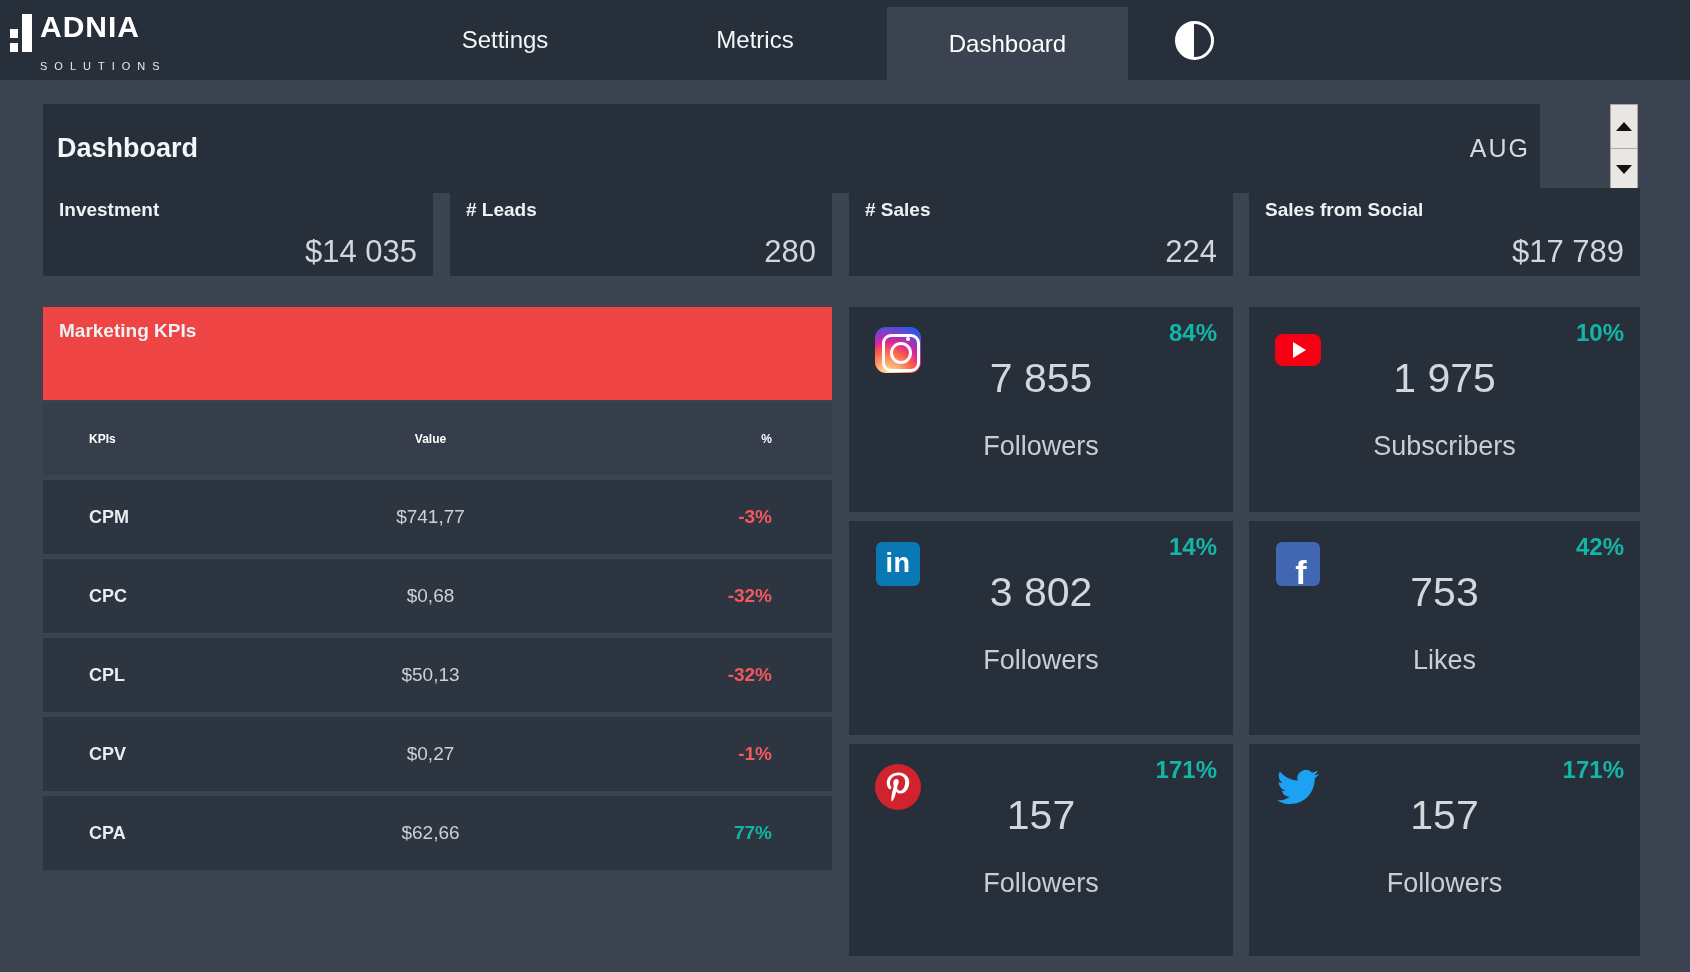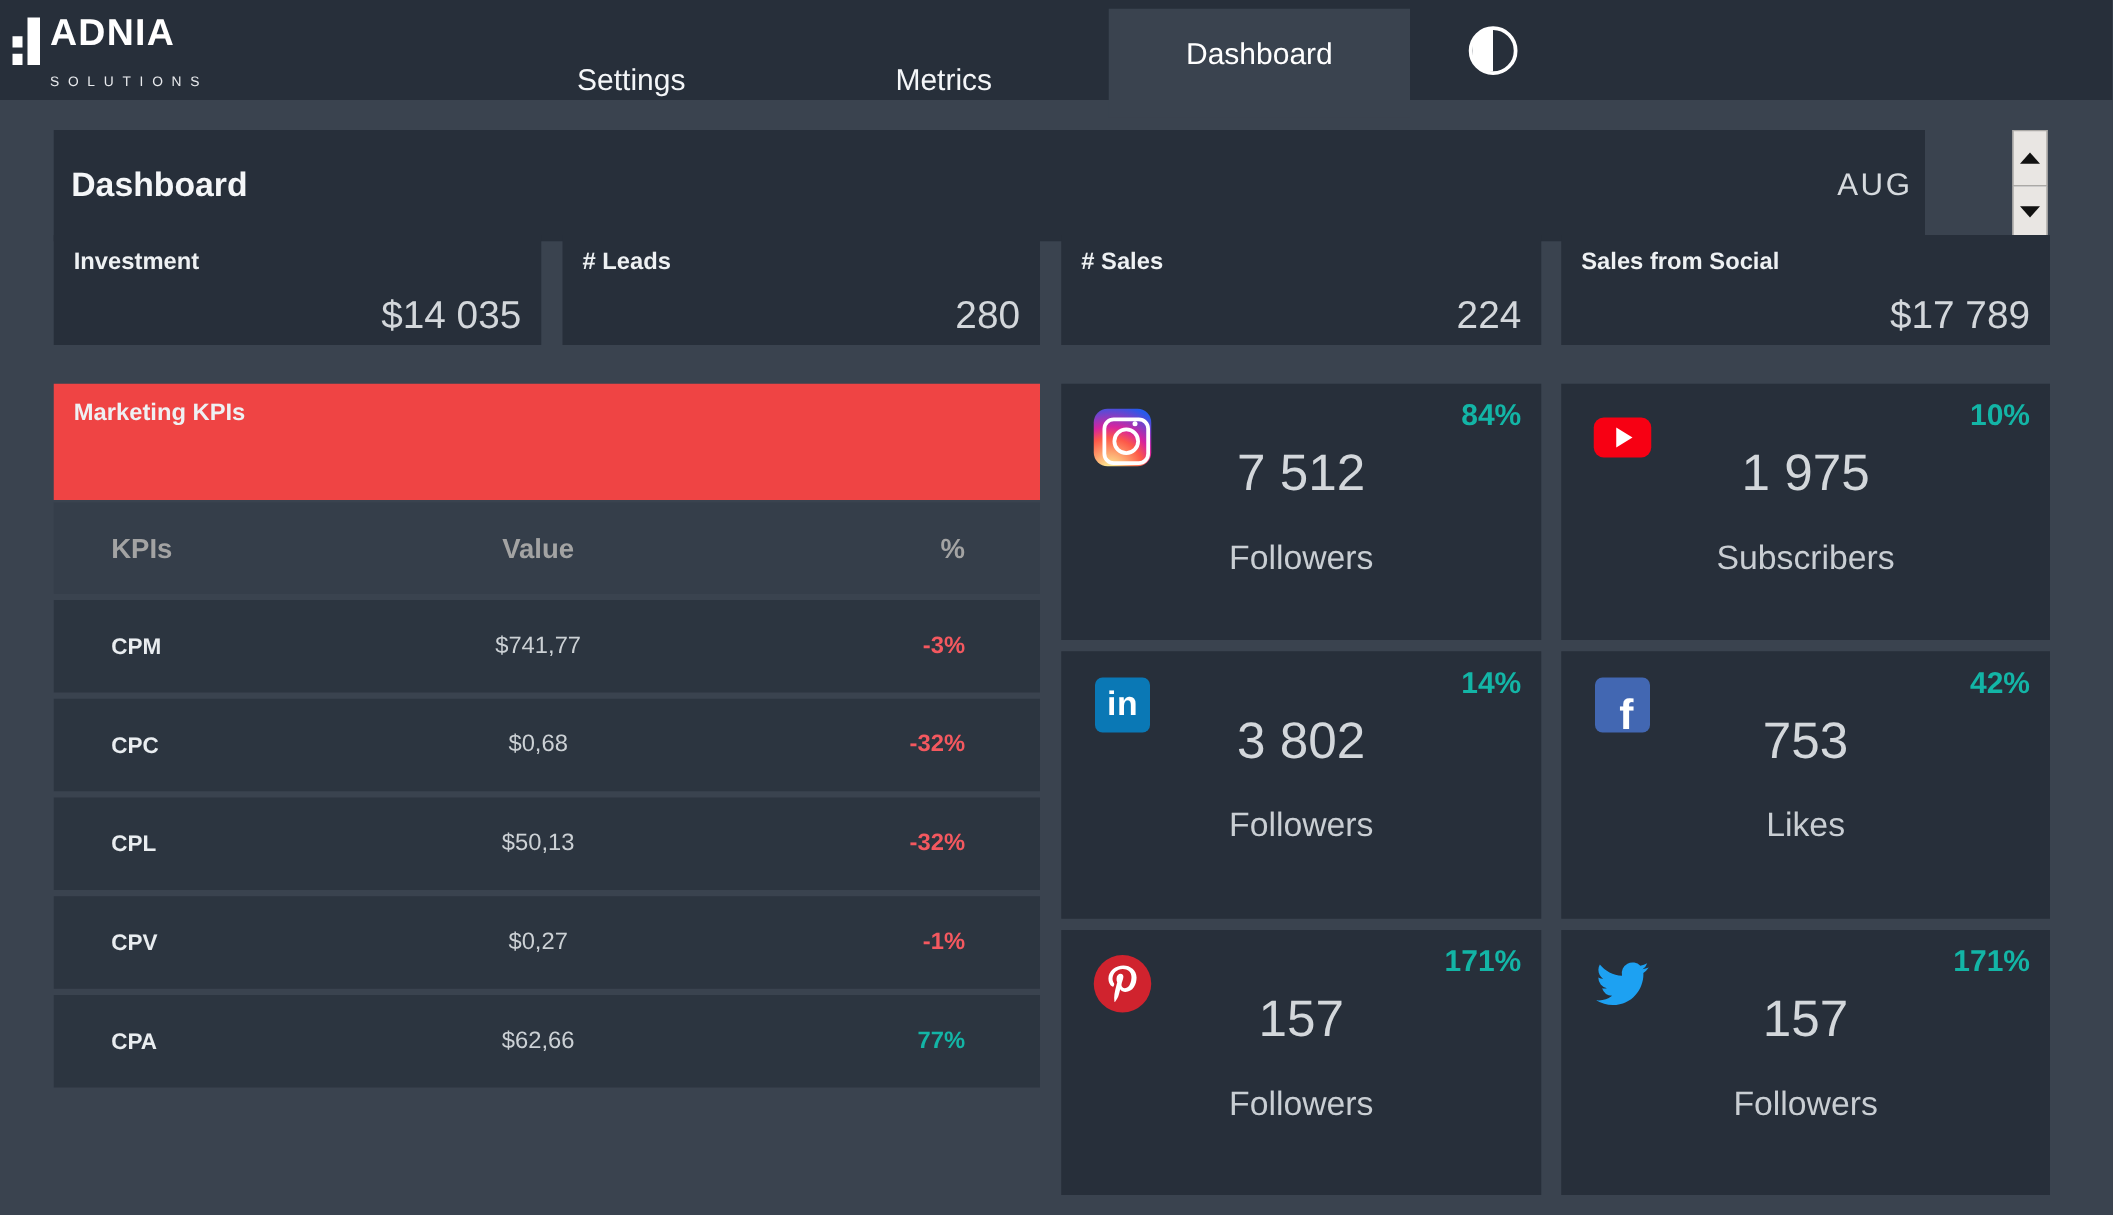--- a/index.html
+++ b/index.html
@@ -11,21 +11,21 @@
   .nav { position:absolute; left:0; top:0; width:1690px; height:80px; background:#272f3a; }
   .logo { position:absolute; left:10px; top:12px; display:flex; align-items:flex-start; }
   .logo-bars { display:flex; align-items:flex-end; height:38px; margin-top:2px; }
   .logo-bars .col-dots { display:flex; flex-direction:column; gap:5px; margin-right:4px; }
   .logo-bars .dot { width:8px; height:9px; background:#fff; }
   .logo-bars .tall { width:10px; height:38px; background:#fff; }
   .logo-text { margin-left:8px; color:#fff; }
   .logo-brand { font-size:30px; font-weight:bold; letter-spacing:1px; line-height:30px; }
   .logo-sub { font-size:11px; letter-spacing:7px; margin-top:18px; color:#e8eaed; }
 
-  .nav-item { position:absolute; top:0; height:80px; width:250px; display:flex; align-items:center; justify-content:center; color:#f4f6f8; font-size:24px; cursor:pointer;margin-top:25px; }
+  .nav-item { position:absolute; top:0; height:80px; width:250px; display:flex; align-items:center; justify-content:center; color:#f4f6f8; font-size:24px; cursor:pointer; }
   .nav-tab-active { position:absolute; left:887px; top:7px; width:241px; height:87px; background:#3a434f; display:flex; align-items:flex-start; justify-content:center; color:#ffffff; font-size:24px; cursor:pointer; }
   .nav-tab-active span { margin-top:23px; }
   .theme-toggle { position:absolute; left:1175px; top:21px; width:39px; height:39px; border-radius:50%; border:3px solid #fff; background:linear-gradient(90deg,#ffffff 0 50%, transparent 50% 100%); cursor:pointer; }
 
   
   .header-card { position:absolute; left:43px; top:104px; width:1497px; height:89px; background:#272f3a; display:flex; align-items:center; justify-content:space-between; padding:0 10px 0 14px; }
   .header-title { font-size:27px; font-weight:bold; color:#f4f6f8; }
   .header-month { font-size:25px; color:#d6dade; letter-spacing:2px; }
 
   .spinner { position:absolute; left:1610px; top:104px; width:28px; height:88px; display:flex; flex-direction:column; }
@@ -42,21 +42,21 @@
   
   .mk-card { position:absolute; left:43px; top:307px; width:789px; height:645px; display:flex; flex-direction:column; }
   .mk-title-block { height:93px; background:#ef4444; }
   .mk-title { margin:13px 0 0 16px; font-size:19px; font-weight:bold; color:#eef1f3; }
   .mk-head { height:73px; margin-top:2px; background:#353e4a; display:flex; align-items:center; }
   .trow { height:74px; margin-top:5px; background:#2c3540; display:flex; align-items:center; }
   .tcell { flex:1; font-size:19px; }
   .tcell.c1 { text-align:left; padding-left:46px; font-weight:bold; color:#e9edf0; font-size:18px; }
   .tcell.c2 { text-align:center; color:#ccd1d5; }
   .tcell.c3 { text-align:right; padding-right:60px; font-weight:bold; }
-  .mk-head .tcell { color:#a3a3a3; font-weight:bold; font-size:22px; }
+  .mk-head .tcell { color:#ffffff; font-weight:bold; font-size:12px; }
   .neg { color:#f4585f; }
   .pos { color:#13b5a6; }
 
   
   .scard { position:absolute; background:#272f3a; }
   .spct { position:absolute; top:12px; right:16px; font-size:24px; font-weight:bold; color:#13b5a6; }
   .sval { position:absolute; left:0; top:48px; width:100%; text-align:center; font-size:41px; color:#d3d7db; }
   .slabel { position:absolute; left:0; top:124px; width:100%; text-align:center; font-size:27px; color:#c9ced3; }
   .sicon { position:absolute; left:26px; top:20px; width:46px; height:46px; display:flex; align-items:center; justify-content:center; }
 
@@ -171,21 +171,21 @@
     </div>
   </div>
 
   <div class="scard" style="left:849px;top:307px;width:384px;height:205px;">
     <div class="sicon">
         <div class="ig" style="width:46px;height:46px;">
           <span class="ig-dot"></span>
         </div>
       </div>
     <div class="spct">84%</div>
-    <div class="sval">7 512</div>
+    <div class="sval">7 855</div>
     <div class="slabel">Followers</div>
   </div>
 
   <div class="scard" style="left:1249px;top:307px;width:391px;height:205px;">
     <div class="sicon">
         <div class="yt-rect">
           <div class="yt-play"></div>
         </div>
       </div>
     <div class="spct">10%</div>

